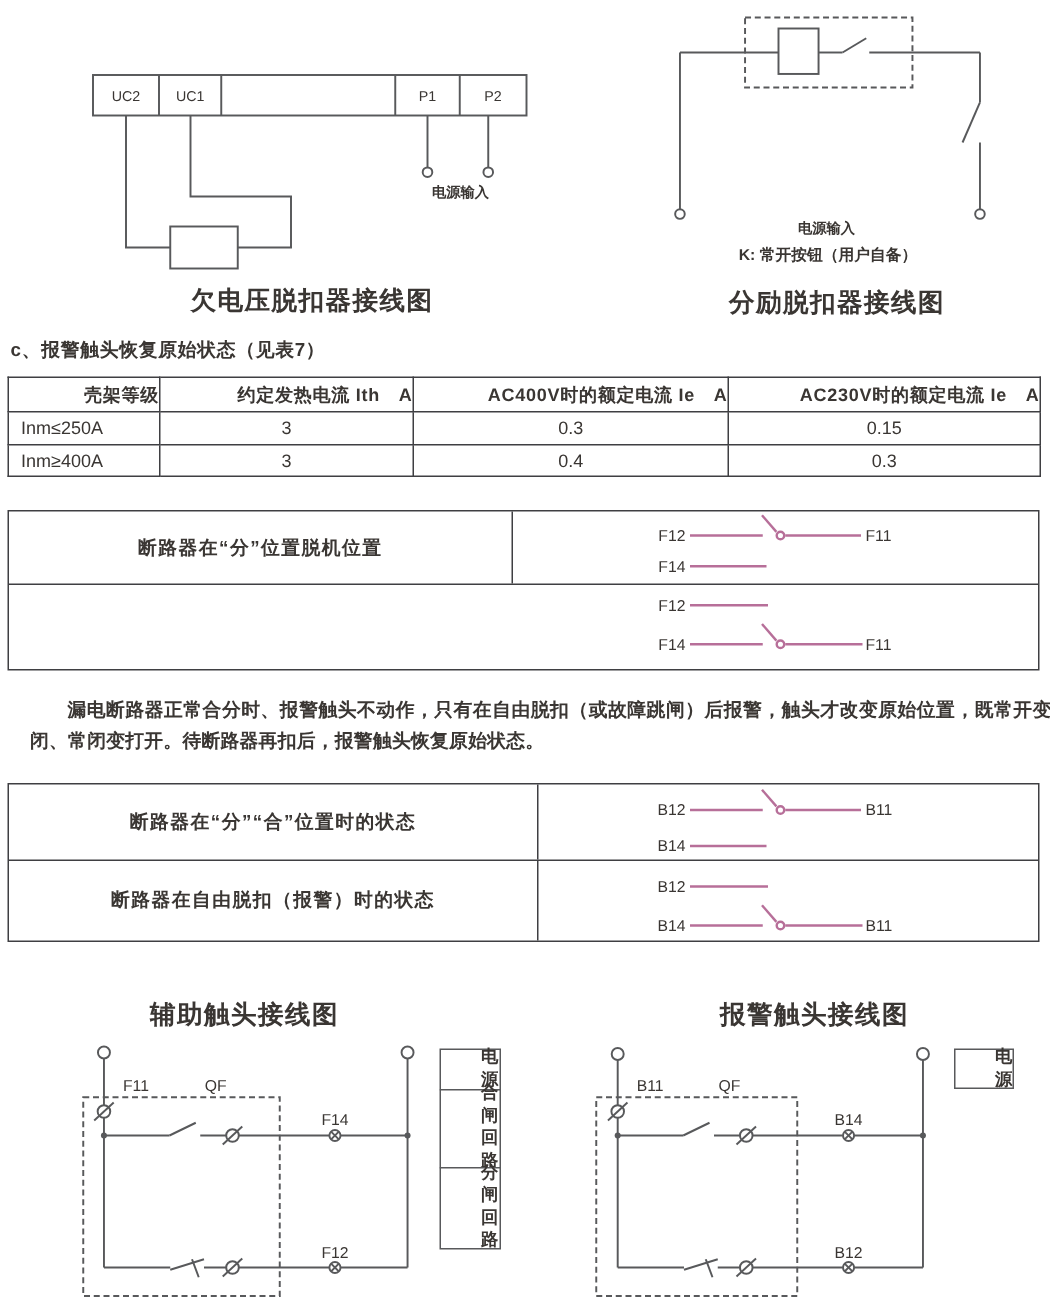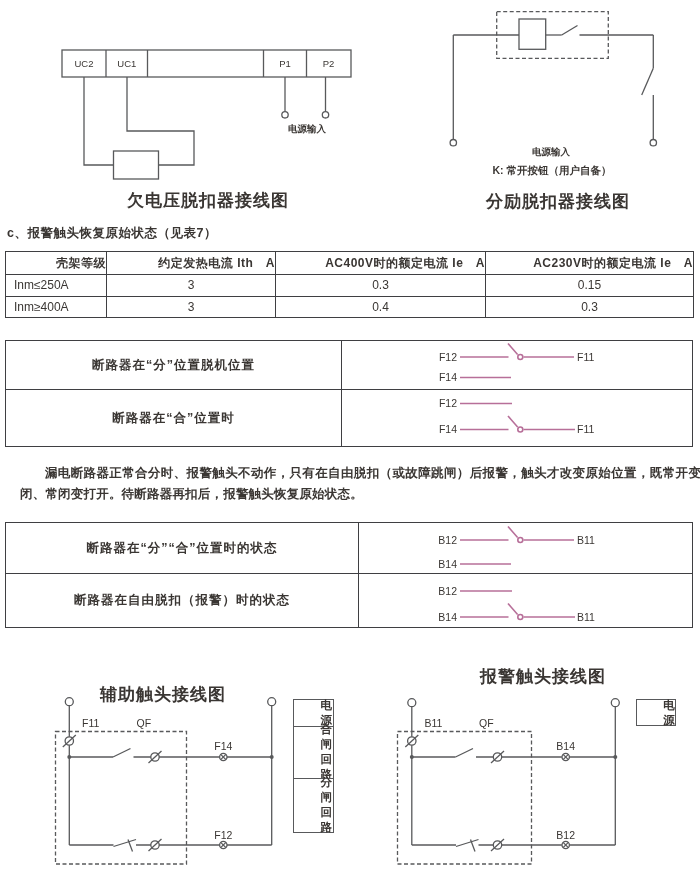--- a/index.html
+++ b/index.html
@@ -43,21 +43,21 @@
 </style>
 </head>
 <body>
 
 <div class="page">
 
   <div class="cap" style="left:108px;top:189px;width:200px;">欠电压脱扣器接线图</div>
   <div class="cap" style="left:458px;top:190px;width:200px;">分励脱扣器接线图</div>
   <div class="heading" style="left:7px;top:225px;">c、报警触头恢复原始状态（见表7）</div>
   <div class="para" style="left:20px;top:463px;width:694px;">漏电断路器正常合分时、报警触头不动作，只有在自由脱扣（或故障跳闸）后报警，触头才改变原始位置，既常开变常闭、常闭变打开。待断路器再扣后，报警触头恢复原始状态。</div>
-  <div class="cap" style="left:63px;top:665px;width:200px;margin-top:18px;">辅助触头接线图</div>
+  <div class="cap" style="left:63px;top:665px;width:200px;">辅助触头接线图</div>
   <div class="cap" style="left:443px;top:665px;width:200px;">报警触头接线图</div>
 
   <table class="t7">
     <colgroup>
         <col style="width:101px">
         <col style="width:169px">
         <col style="width:210px">
         <col style="width:208px">
       </colgroup>
     <tbody>
@@ -81,21 +81,20 @@
     </tr>
   </tbody>
     </table>
 
   <div class="stable" style="top:340px;height:107px;">
     <div class="srow first" style="height:48px;">
       <div class="slabel" style="width:336px;height:48px;">断路器在“分”位置脱机位置</div>
       <div class="sdiag"></div>
     </div>
     <div class="srow" style="height:56px;">
-      <div class="slabel" style="width:336px;height:56px;">断路器在“合”位置时</div>
       <div class="sdiag"></div>
     </div>
   </div>
 
   <div class="stable" style="top:522px;height:106px;">
     <div class="srow first" style="height:50px;">
       <div class="slabel" style="width:353px;height:50px;">断路器在“分”“合”位置时的状态</div>
       <div class="sdiag"></div>
     </div>
     <div class="srow" style="height:53px;">

